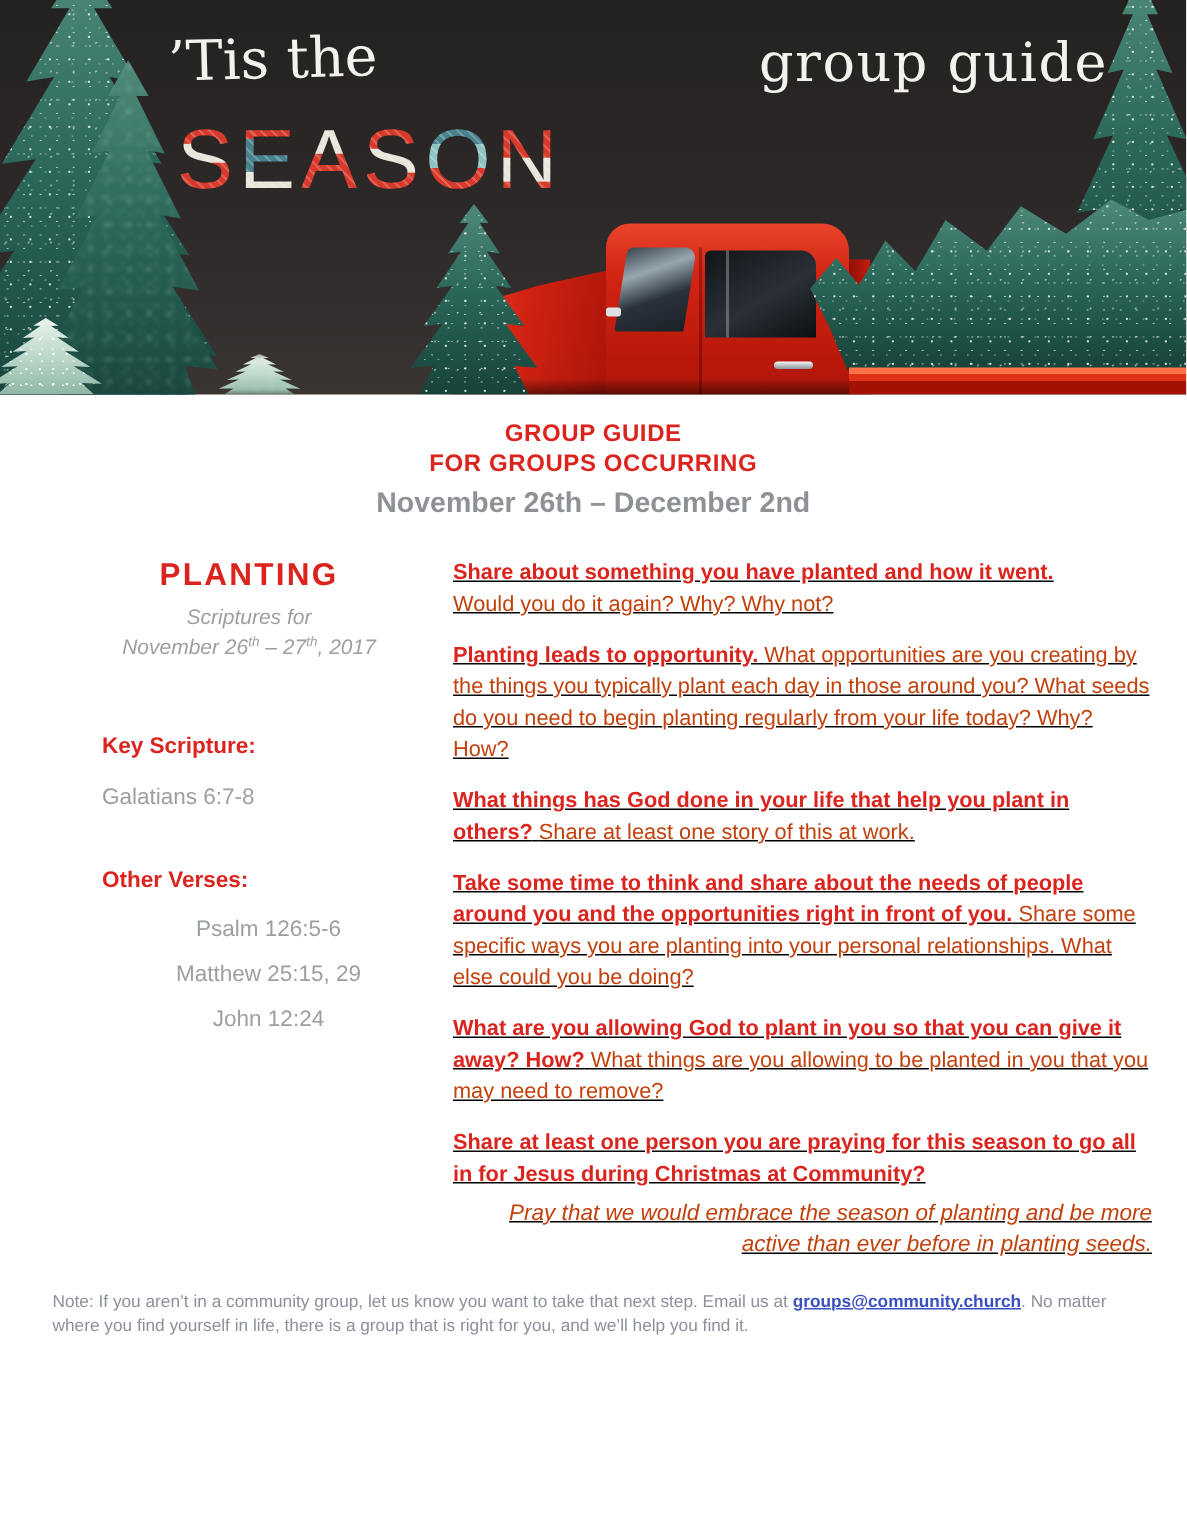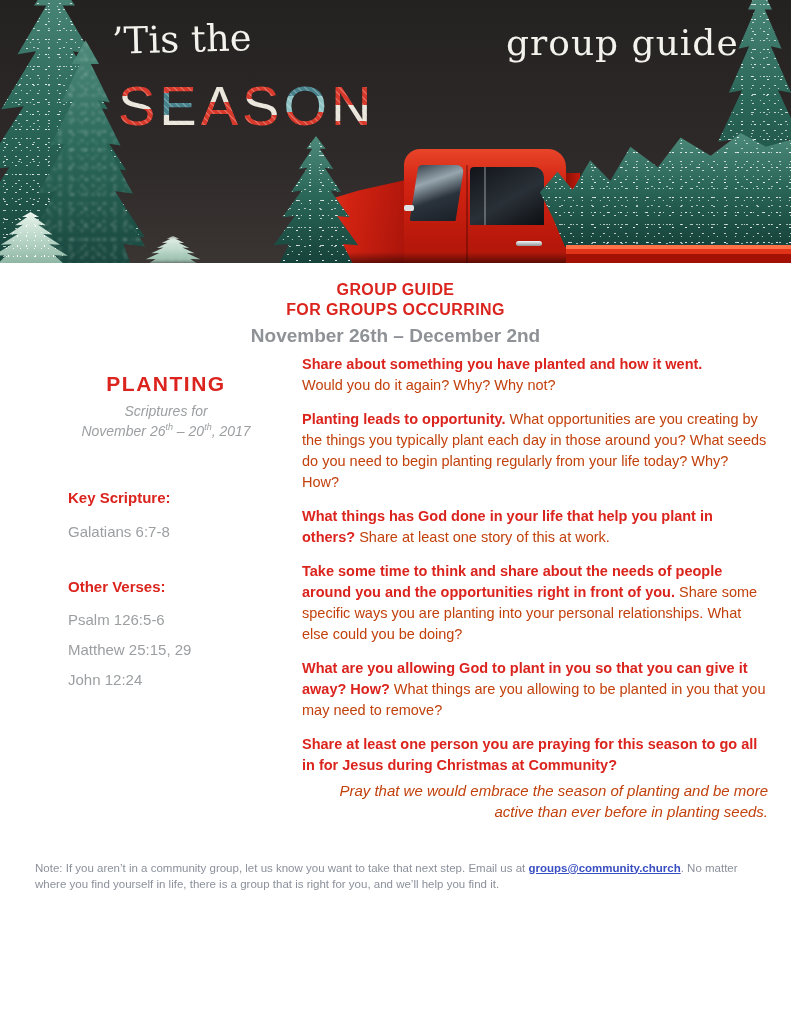--- a/index.html
+++ b/index.html
@@ -80,25 +80,25 @@
   
   .sidebar{position:absolute;left:42px;top:372px;width:248px;}
   .topic{color:#db241e;font-weight:bold;font-size:21px;letter-spacing:1.5px;text-align:center;}
   .scrip{color:#9c9fa1;font-style:italic;font-size:14px;text-align:center;margin-top:6px;line-height:1.4;}
   .scrip sup{font-size:9px;}
   .side-label{color:#db241e;font-weight:bold;font-size:15px;margin:0 0 0 26px;}
   .side-val{color:#9c9fa1;font-size:15px;margin:0 0 0 26px;}
   .lbl-key{margin-top:47px;}
   .val-key{margin-top:17px;}
   .lbl-other{margin-top:38px;}
-  .verses{margin-top:16px;}
+  .verses{margin-top:16px;text-align:center;}
   .verses div{margin:0 0 13px 26px;color:#9c9fa1;font-size:15px;}
 
   
-  .content{position:absolute;left:302px;top:354px;width:466px;}
+  .content{position:absolute;left:302px;top:372px;width:466px;text-decoration:underline;}
   .q{margin:0 0 13px 0;font-size:14.5px;line-height:21px;}
   .q strong{color:#db241e;}
   .q span{color:#c2410c;}
   .q-break strong{display:block;}
   .q-final span{display:block;font-style:italic;margin-top:4px;font-size:15px;text-align:right;}
 
   
   .note{position:absolute;left:35px;top:848px;width:732px;font-size:11.5px;
     color:#8b909b;line-height:1.45;}
   .note a{color:#3a4fc1;font-weight:bold;text-decoration:underline;}
@@ -143,21 +143,21 @@
   <div class="title-block">
     <div class="title-red">GROUP GUIDE</div>
     <div class="title-red">FOR GROUPS OCCURRING</div>
     <div class="title-date">November 26th – December 2nd</div>
   </div>
 
   <div class="sidebar">
     <div class="topic">PLANTING</div>
     <div class="scrip">
       <span>Scriptures for</span><br>
-      <span><span>November 26</span><sup>th</sup><span> – 20</span><sup>th</sup><span>, 2017</span></span>
+      <span><span>November 26</span><sup>th</sup><span> – 27</span><sup>th</sup><span>, 2017</span></span>
     </div>
     <div class="side-label lbl-key">Key Scripture:</div>
     <div class="side-val val-key">Galatians 6:7-8</div>
     <div class="side-label lbl-other">Other Verses:</div>
     <div class="verses">
       <div>Psalm 126:5-6</div>
       <div>Matthew 25:15, 29</div>
       <div>John 12:24</div>
     </div>
   </div>

